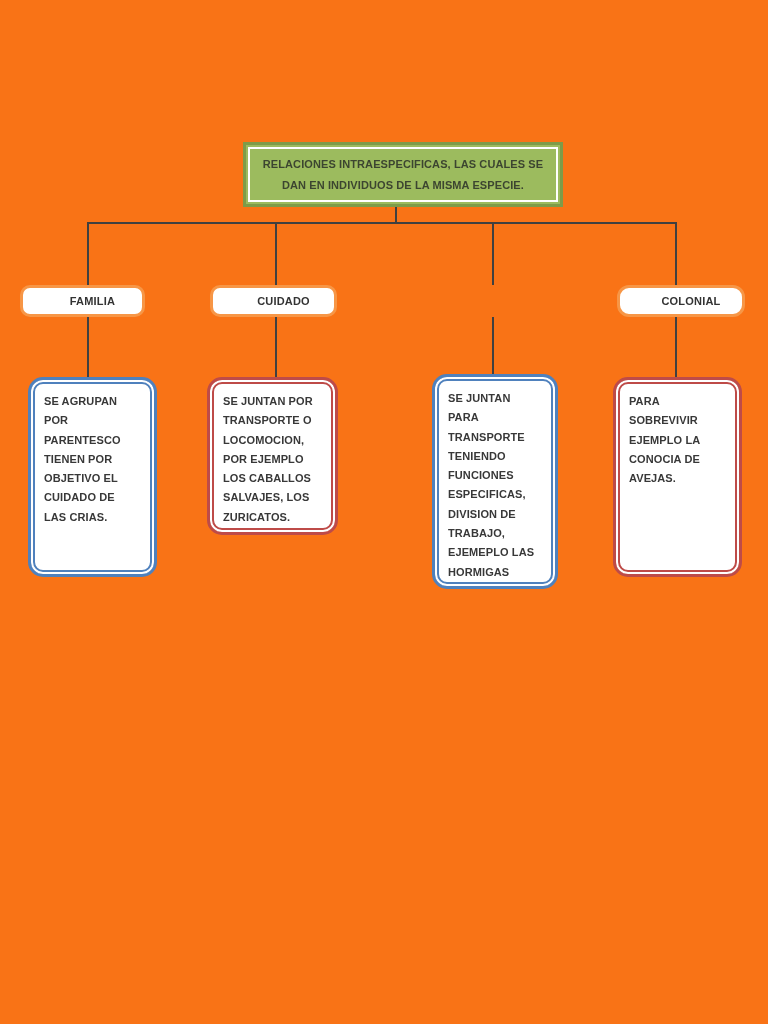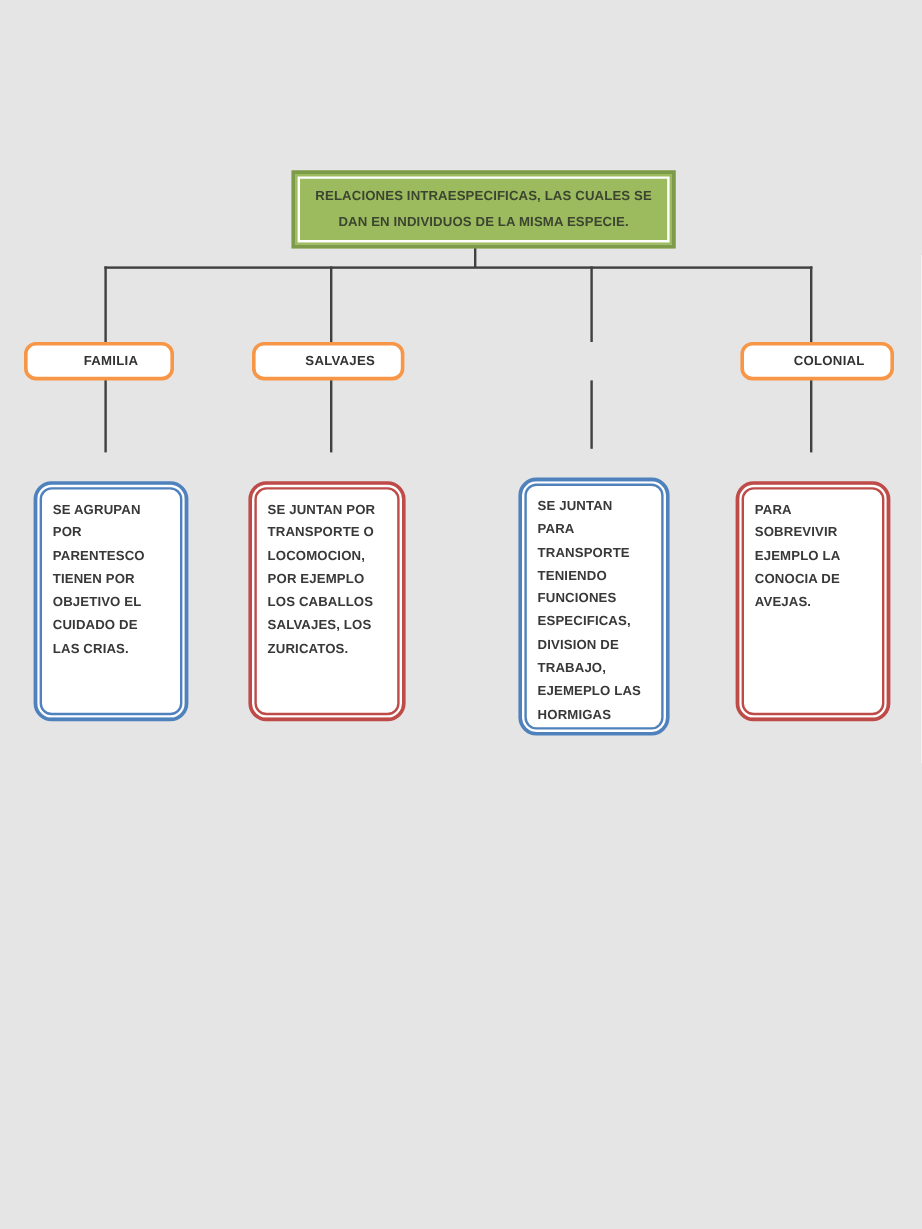--- a/index.html
+++ b/index.html
@@ -1,17 +1,17 @@
 <!DOCTYPE html>
 <html><head>
 <meta charset="utf-8">
 <style>
   html,body{margin:0;padding:0;background:#ffffff;}
   #canvas{
-    position:relative;width:768px;height:1024px;background:#e5e5e5;overflow:hidden;
+    position:relative;width:768px;height:1024px;background:#f97316;overflow:hidden;
     font-family:"Liberation Sans",sans-serif;
   }
   
   .title-box{
     position:absolute;left:243px;top:142px;width:320px;height:65px;
     background:#9CBB5E;border:3px solid #7E9B49;box-sizing:border-box;
     box-shadow:inset 0 0 0 2px #9CBB5E, inset 0 0 0 4px #ffffff;
     display:flex;align-items:center;justify-content:center;
   }
   .title-box .title-text{
@@ -25,21 +25,21 @@
   
   .label-box{
     position:absolute;height:32px;box-sizing:border-box;background:#ffffff;
     border:3px solid #F79646;border-radius:10px;
     display:flex;align-items:center;justify-content:center;padding-left:20px;
   }
   .label-box span{font-size:11px;font-weight:bold;color:#333333;letter-spacing:0.2px;}
   
   .desc-box{
     position:absolute;box-sizing:border-box;background:#ffffff;
-    border-radius:15px;border:3px solid;overflow:hidden;margin-top:24px;
+    border-radius:15px;border:3px solid;overflow:hidden;
   }
   .desc-box .inner{
     width:100%;height:100%;box-sizing:border-box;border-radius:11px;
     padding:12px 6px 0 13px;
   }
   .desc-box.blue{border-color:#4F81BD;box-shadow:inset 0 0 0 2px #ffffff, inset 0 0 0 4px #4F81BD;}
   .desc-box.red {border-color:#BE4B48;box-shadow:inset 0 0 0 2px #ffffff, inset 0 0 0 4px #BE4B48;}
   .desc-box .desc-text{
     font-size:11px;font-weight:bold;color:#383838;line-height:19.3px;
     white-space:pre-line;letter-spacing:0.1px;
@@ -59,44 +59,44 @@
   <div class="line h" style="left:87px;top:222px;width:590px;"></div>
   <div class="line v" style="left:87px;top:222px;height:63px;"></div>
   <div class="line v" style="left:275px;top:222px;height:63px;"></div>
   <div class="line v" style="left:492px;top:222px;height:63px;"></div>
   <div class="line v" style="left:675px;top:222px;height:63px;"></div>
 
   <div class="label-box" style="left:20px;top:285px;width:125px;">
     <span>FAMILIA</span>
   </div>
   <div class="label-box" style="left:210px;top:285px;width:127px;">
-    <span>SALVAJES</span>
+    <span>CUIDADO</span>
   </div>
-  <div class="label-box" style="left:617px;top:285px;width:128px;">
+  <div class="label-box" style="left:617px;top:285px;width:128px;border-radius:12px;">
     <span>COLONIAL</span>
   </div>
 
   <div class="line v" style="left:87px;top:317px;height:60px;"></div>
   <div class="line v" style="left:275px;top:317px;height:60px;"></div>
   <div class="line v" style="left:492px;top:317px;height:57px;"></div>
   <div class="line v" style="left:675px;top:317px;height:60px;"></div>
 
   <div class="desc-box blue" style="left:28px;top:377px;width:129px;height:200px;">
     <div class="inner">
       <div class="desc-text">SE AGRUPAN
 POR
 PARENTESCO
 TIENEN POR
 OBJETIVO EL
 CUIDADO DE
 LAS CRIAS.</div>
     </div>
   </div>
 
-  <div class="desc-box red" style="left:207px;top:377px;width:131px;height:200px;">
+  <div class="desc-box red" style="left:207px;top:377px;width:131px;height:158px;">
     <div class="inner">
       <div class="desc-text">SE JUNTAN POR
 TRANSPORTE O
 LOCOMOCION,
 POR EJEMPLO
 LOS CABALLOS
 SALVAJES, LOS
 ZURICATOS.</div>
     </div>
   </div>

